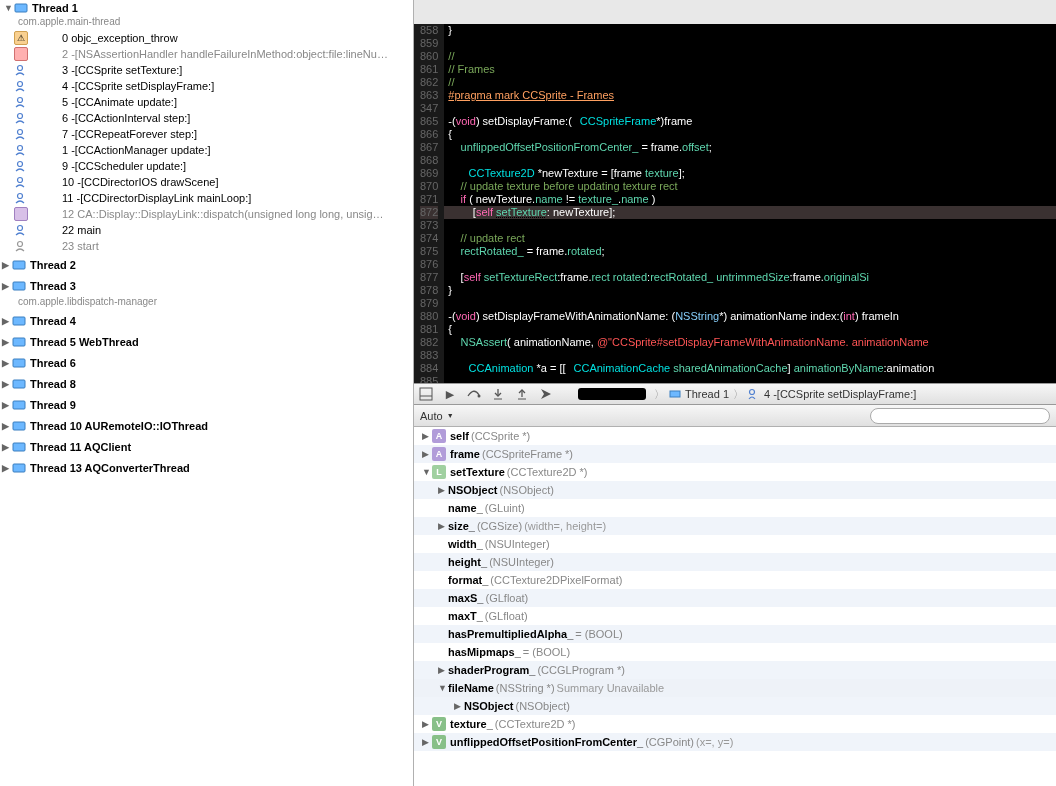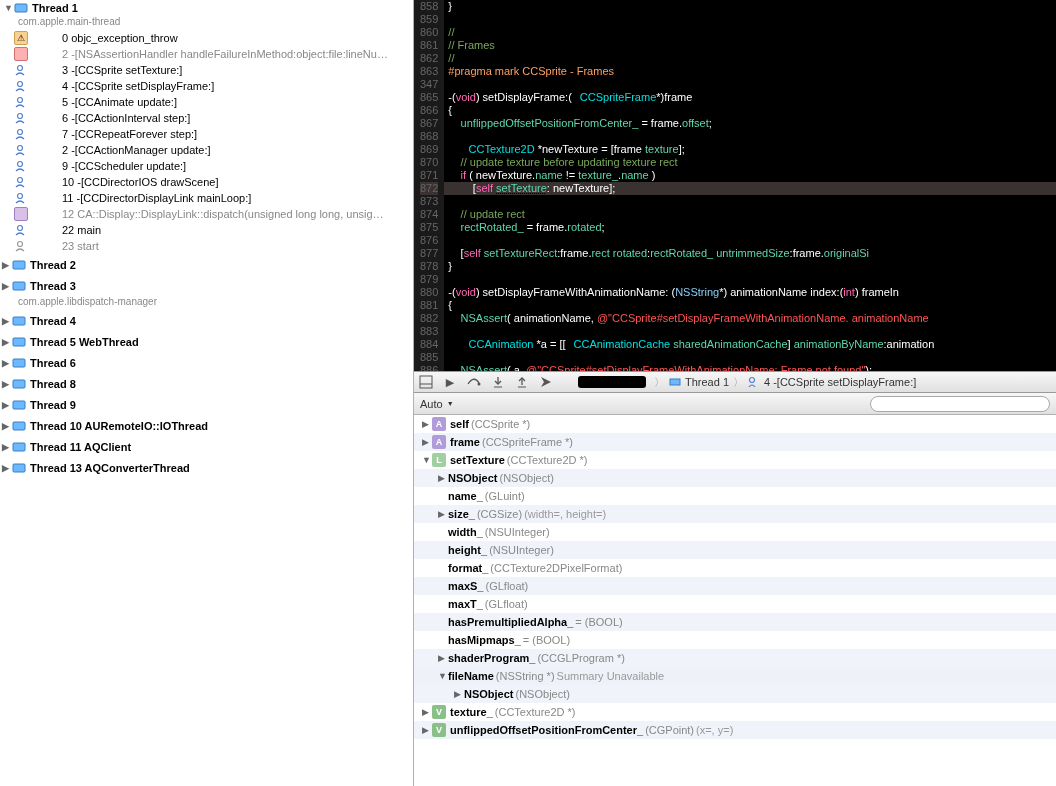--- a/index.html
+++ b/index.html
@@ -1,18 +1,18 @@
 <!DOCTYPE html>
 <html><head>
 <meta charset="utf-8">
 <style>
 * { margin: 0; padding: 0; box-sizing: border-box; font-family: "Lucida Grande", -apple-system, sans-serif; font-size: 11px; }
 body { display: flex; height: 786px; width: 1056px; background: #e8e8e8; overflow: hidden; }
 .sidebar { width: 414px; background: #fff; border-right: 1px solid #b0b0b0; overflow-y: auto; }
-.main { flex: 1; display: flex; flex-direction: column; background: #ef4444; }
+.main { flex: 1; display: flex; flex-direction: column; background: #ef4444; margin-top: 24px; }
 .code-area { flex: 1; background: #000; font-family: Menlo, Monaco, monospace; font-size: 11px; overflow: hidden; display: flex; }
 .gutter { background: #1a1a1a; color: #666; text-align: right; padding: 0 6px; line-height: 13px; user-select: none; }
 .gutter div { height: 13px; }
 .code-lines { flex: 1; white-space: pre; overflow: hidden; line-height: 13px; }
 .code-lines div { height: 13px; }
 .highlight-line { background: #3a3131; }
 .debugger-bar { height: 22px; background: linear-gradient(#f7f7f7,#e0e0e0); border-top: 1px solid #999; border-bottom: 1px solid #999; display: flex; align-items: center; padding: 0 4px; gap: 8px; }
 .toolbar-icon { width: 16px; height: 16px; display: inline-flex; align-items: center; justify-content: center; color: #555; }
 .redacted { background: #000; width: 68px; height: 12px; border-radius: 3px; }
 .breadcrumb { display: flex; align-items: center; gap: 4px; color: #333; font-size: 11px; }
@@ -44,21 +44,21 @@
 .frame-text { white-space: nowrap; overflow: hidden; text-overflow: ellipsis; padding-left: 30px; }
 .frame-row { height: 16px; display: flex; align-items: center; }
 .frame-row.dimmed { color: #888; }
 .thread-item { height: 21px; display: flex; align-items: center; padding-left: 2px; font-weight: bold; }
 .k-pink { color: #ff69b4; }
 .k-white { color: #fff; }
 .k-green { color: #5fd7af; }
 .k-blue { color: #87cefa; }
 .k-cyan { color: #00e0e0; padding-left: 8px; }
 .k-red { color: #ff5555; }
-.k-orange { color: #ffa060; }
+.k-orange { color: #ffa060; text-decoration: underline; }
 .k-comment { color: #7aa85a; }
 .sel-row { background:#eef2f8; }
 </style>
 </head>
 <body>
 
 <div class="sidebar">
   <div>
     <div class="thread-header">
       <span class="disc-tri">▼</span>
@@ -124,21 +124,21 @@
           </span>
           <span class="frame-text">7 -[CCRepeatForever step:]</span>
         </div>
         <div class="frame-row">
           <span class="frame-icon fi-blue">
             <svg width="12" height="12">
               <circle cx="5" cy="4" r="2.5" fill="none" stroke="#5080d0" stroke-width="1.2"></circle>
               <path d="M1,11 Q5,7 9,11" fill="none" stroke="#5080d0" stroke-width="1.2"></path>
             </svg>
           </span>
-          <span class="frame-text">2 -[CCActionManager update:]</span>
+          <span class="frame-text">1 -[CCActionManager update:]</span>
         </div>
         <div class="frame-row">
           <span class="frame-icon fi-blue">
             <svg width="12" height="12">
               <circle cx="5" cy="4" r="2.5" fill="none" stroke="#5080d0" stroke-width="1.2"></circle>
               <path d="M1,11 Q5,7 9,11" fill="none" stroke="#5080d0" stroke-width="1.2"></path>
             </svg>
           </span>
           <span class="frame-text">9 -[CCScheduler update:]</span>
         </div>

